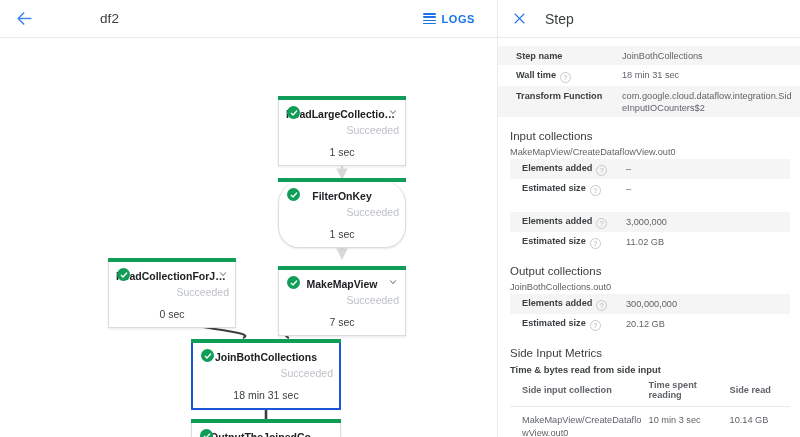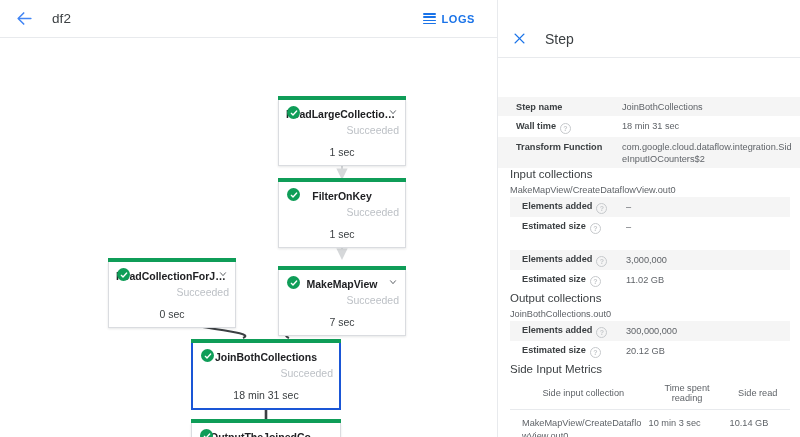--- a/index.html
+++ b/index.html
@@ -31,20 +31,21 @@
     overflow: hidden;
   }
   .topbar {
     position: relative;
     height: 38px;
     border-bottom: 1px solid #e8eaed;
     display: flex;
     align-items: center;
     box-sizing: border-box;
     padding: 0 14px 0 14px;
+    gap: 48px;
   }
   .back-arrow {
     width: 20px;
     height: 20px;
     flex: 0 0 auto;
     display: flex;
     align-items: center;
     justify-content: center;
     color: #4285f4;
     cursor: pointer;
@@ -166,21 +167,21 @@
     text-align: right;
   }
   .node-time {
     margin-top: 10px;
     font-size: 10.5px;
     color: #3c4043;
   }
 
   
   #node-read-large { left: 278px; top: 62px;  width: 128px; }
-  #node-filter     { left: 278px; top: 144px; width: 128px; }
+  #node-filter     { left: 278px; top: 144px; width: 128px; border-radius: 21px; }
   #node-readjoin   { left: 108px; top: 224px; width: 128px; }
   #node-makemap    { left: 278px; top: 232px; width: 128px; }
   #node-join       { left: 191px; top: 305px; width: 150px; }
   #node-output     { left: 191px; top: 385px; width: 150px; }
   .v-scrollbar-track {
     position: absolute;
     left: 489px;
     top: 39px;
     width: 8px;
     height: 398px;
@@ -197,21 +198,20 @@
     box-sizing: border-box;
     overflow: hidden;
   }
   .step-header {
     height: 38px;
     border-bottom: 1px solid #e8eaed;
     display: flex;
     align-items: center;
     padding-left: 12px;
     box-sizing: border-box;
-    margin-top: 20px;
   }
   .close-icon {
     width: 18px;
     height: 18px;
     color: #1a73e8;
     display: flex;
     align-items: center;
     justify-content: center;
     cursor: pointer;
   }
@@ -220,21 +220,20 @@
     font-size: 14px;
     color: #3c4043;
   }
   .step-body {
     padding: 8px 0 0 0;
   }
   .kv-table {
     width: 100%;
     border-collapse: collapse;
     table-layout: fixed;
-    margin-top: 31px;
   }
   .kv-table tr.shaded { background: #f5f5f5; }
   .kv-table td {
     font-size: 9.2px;
     padding: 3.5px 0 3.5px 0;
     vertical-align: top;
     line-height: 1.32;
   }
   .kv-key {
     font-weight: bold;
@@ -242,20 +241,21 @@
   }
   .kv-val {
     color: #5f6368;
     word-break: break-word;
   }
   
   .summary-table .kv-key { padding-left: 18px; width: 106px; }
   .summary-table .kv-val { padding-right: 8px; }
 
   .section {
+    margin-top: 13px;
     padding: 0 10px 0 12px;
   }
   .section-title {
     font-size: 11.5px;
     color: #3c4043;
     margin-bottom: 5px;
   }
   .collection-name {
     font-size: 9.2px;
     color: #5f6368;
@@ -301,23 +301,23 @@
     margin: 3px 0 2px 0;
   }
   .si-table {
     width: 100%;
     border-collapse: collapse;
     table-layout: fixed;
     margin-top: 1px;
   }
   .si-table th {
     font-size: 9.2px;
-    font-weight: normal;
+    font-weight: bold;
     color: #5f6368;
-    text-align: center;
+    text-align: left;
     padding: 3px 4px 6px 0;
     border-bottom: 1px solid #e8eaed;
   }
   .si-table th:first-child { padding-left: 12px; }
   .si-table td {
     font-size: 9.2px;
     color: #5f6368;
     padding: 7px 4px 4px 0;
     vertical-align: top;
     line-height: 1.35;
@@ -555,20 +555,21 @@
           <tr>
             <td class="kv-key"><span>Estimated size</span><span class="help-icon">?</span></td>
             <td class="kv-val">20.12 GB</td>
           </tr>
         </tbody>
           </table>
       </div>
 
       <div class="section">
         <div class="section-title">Side Input Metrics</div>
+        <div class="sub-title">Time &amp; bytes read from side input</div>
         <table class="si-table">
           <thead>
             <tr>
               <th style="width:48%">Side input collection</th>
               <th style="width:30%">Time spent reading</th>
               <th style="width:22%">Side read</th>
             </tr>
           </thead>
           <tbody>
             <tr>

